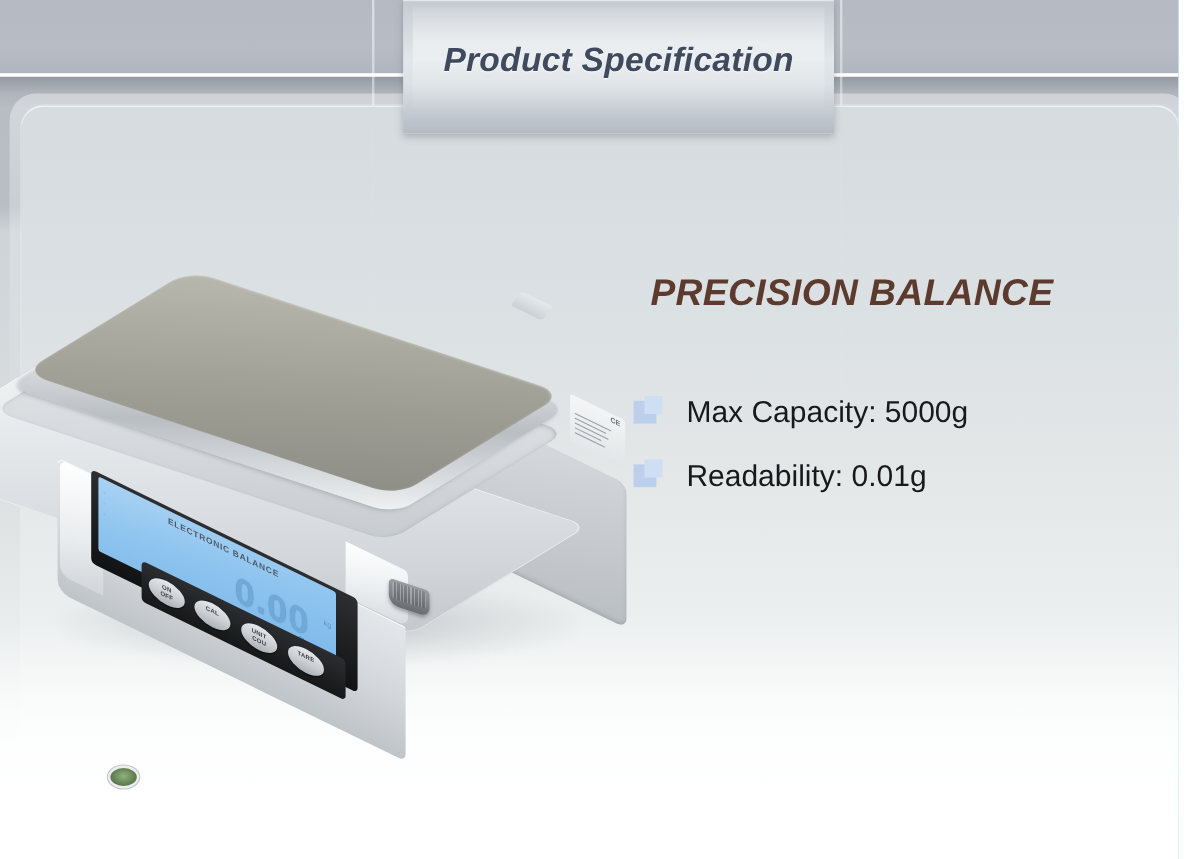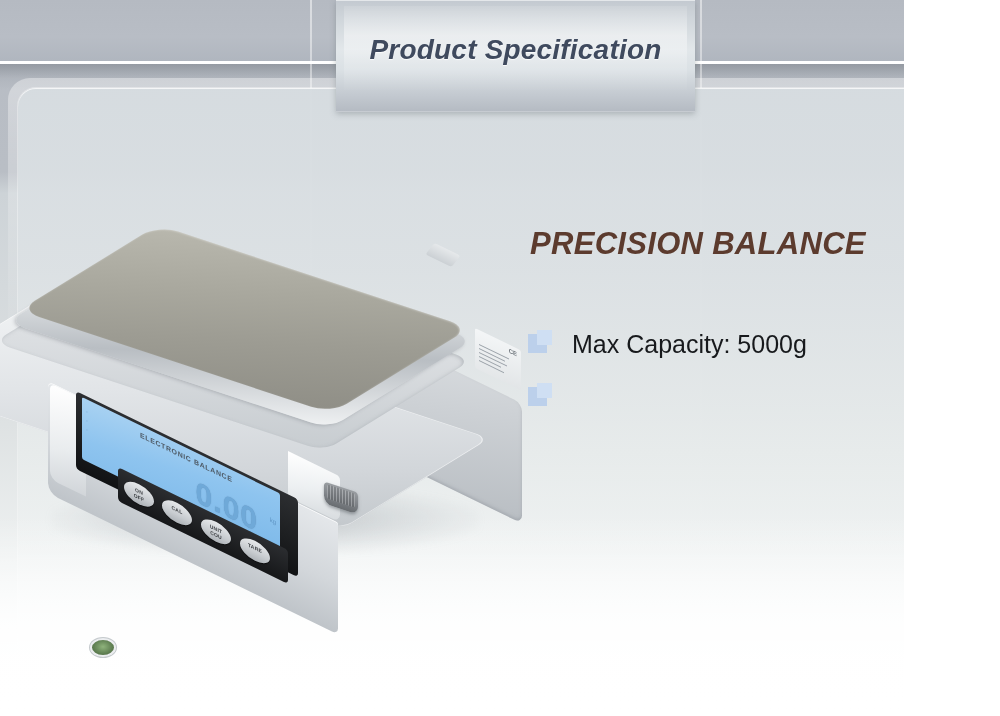--- a/index.html
+++ b/index.html
@@ -7,21 +7,21 @@
 
   html, body {
     width: 1000px;
     height: 716px;
     overflow: hidden;
     font-family: "Liberation Sans", sans-serif;
   }
 
   #page {
     position: relative;
-    width: 904px;
+    width: 982px;
     height: 716px;
     background: #7dd3fc;
     overflow: hidden;
   }
 
   
   .bg-base {
     position: absolute;
     inset: 0;
     background: linear-gradient(180deg,
@@ -154,21 +154,21 @@
     top: 226px;
     width: 440px;
   }
   .product-heading {
     font-size: 31px;
     font-weight: bold;
     font-style: italic;
     color: #5c3b2e;
     letter-spacing: 0.3px;
     white-space: nowrap;
-    margin-left: 2px;
+    margin-left: 14px;
   }
   .spec-list {
     margin-top: 56px;
     list-style: none;
   }
   .spec-item {
     position: relative;
     display: flex;
     align-items: center;
     height: 53px;
@@ -581,17 +581,18 @@
           <span class="sq1"></span>
             <span class="sq2"></span>
         </span>
         <span class="spec-text">Max Capacity: 5000g</span>
       </li>
       <li class="spec-item">
         <span class="spec-bullet">
           <span class="sq1"></span>
             <span class="sq2"></span>
         </span>
+        <span class="spec-text">Readability: 0.01g</span>
       </li>
     </ul>
   </div>
 
 </div>
 
 </body></html>

